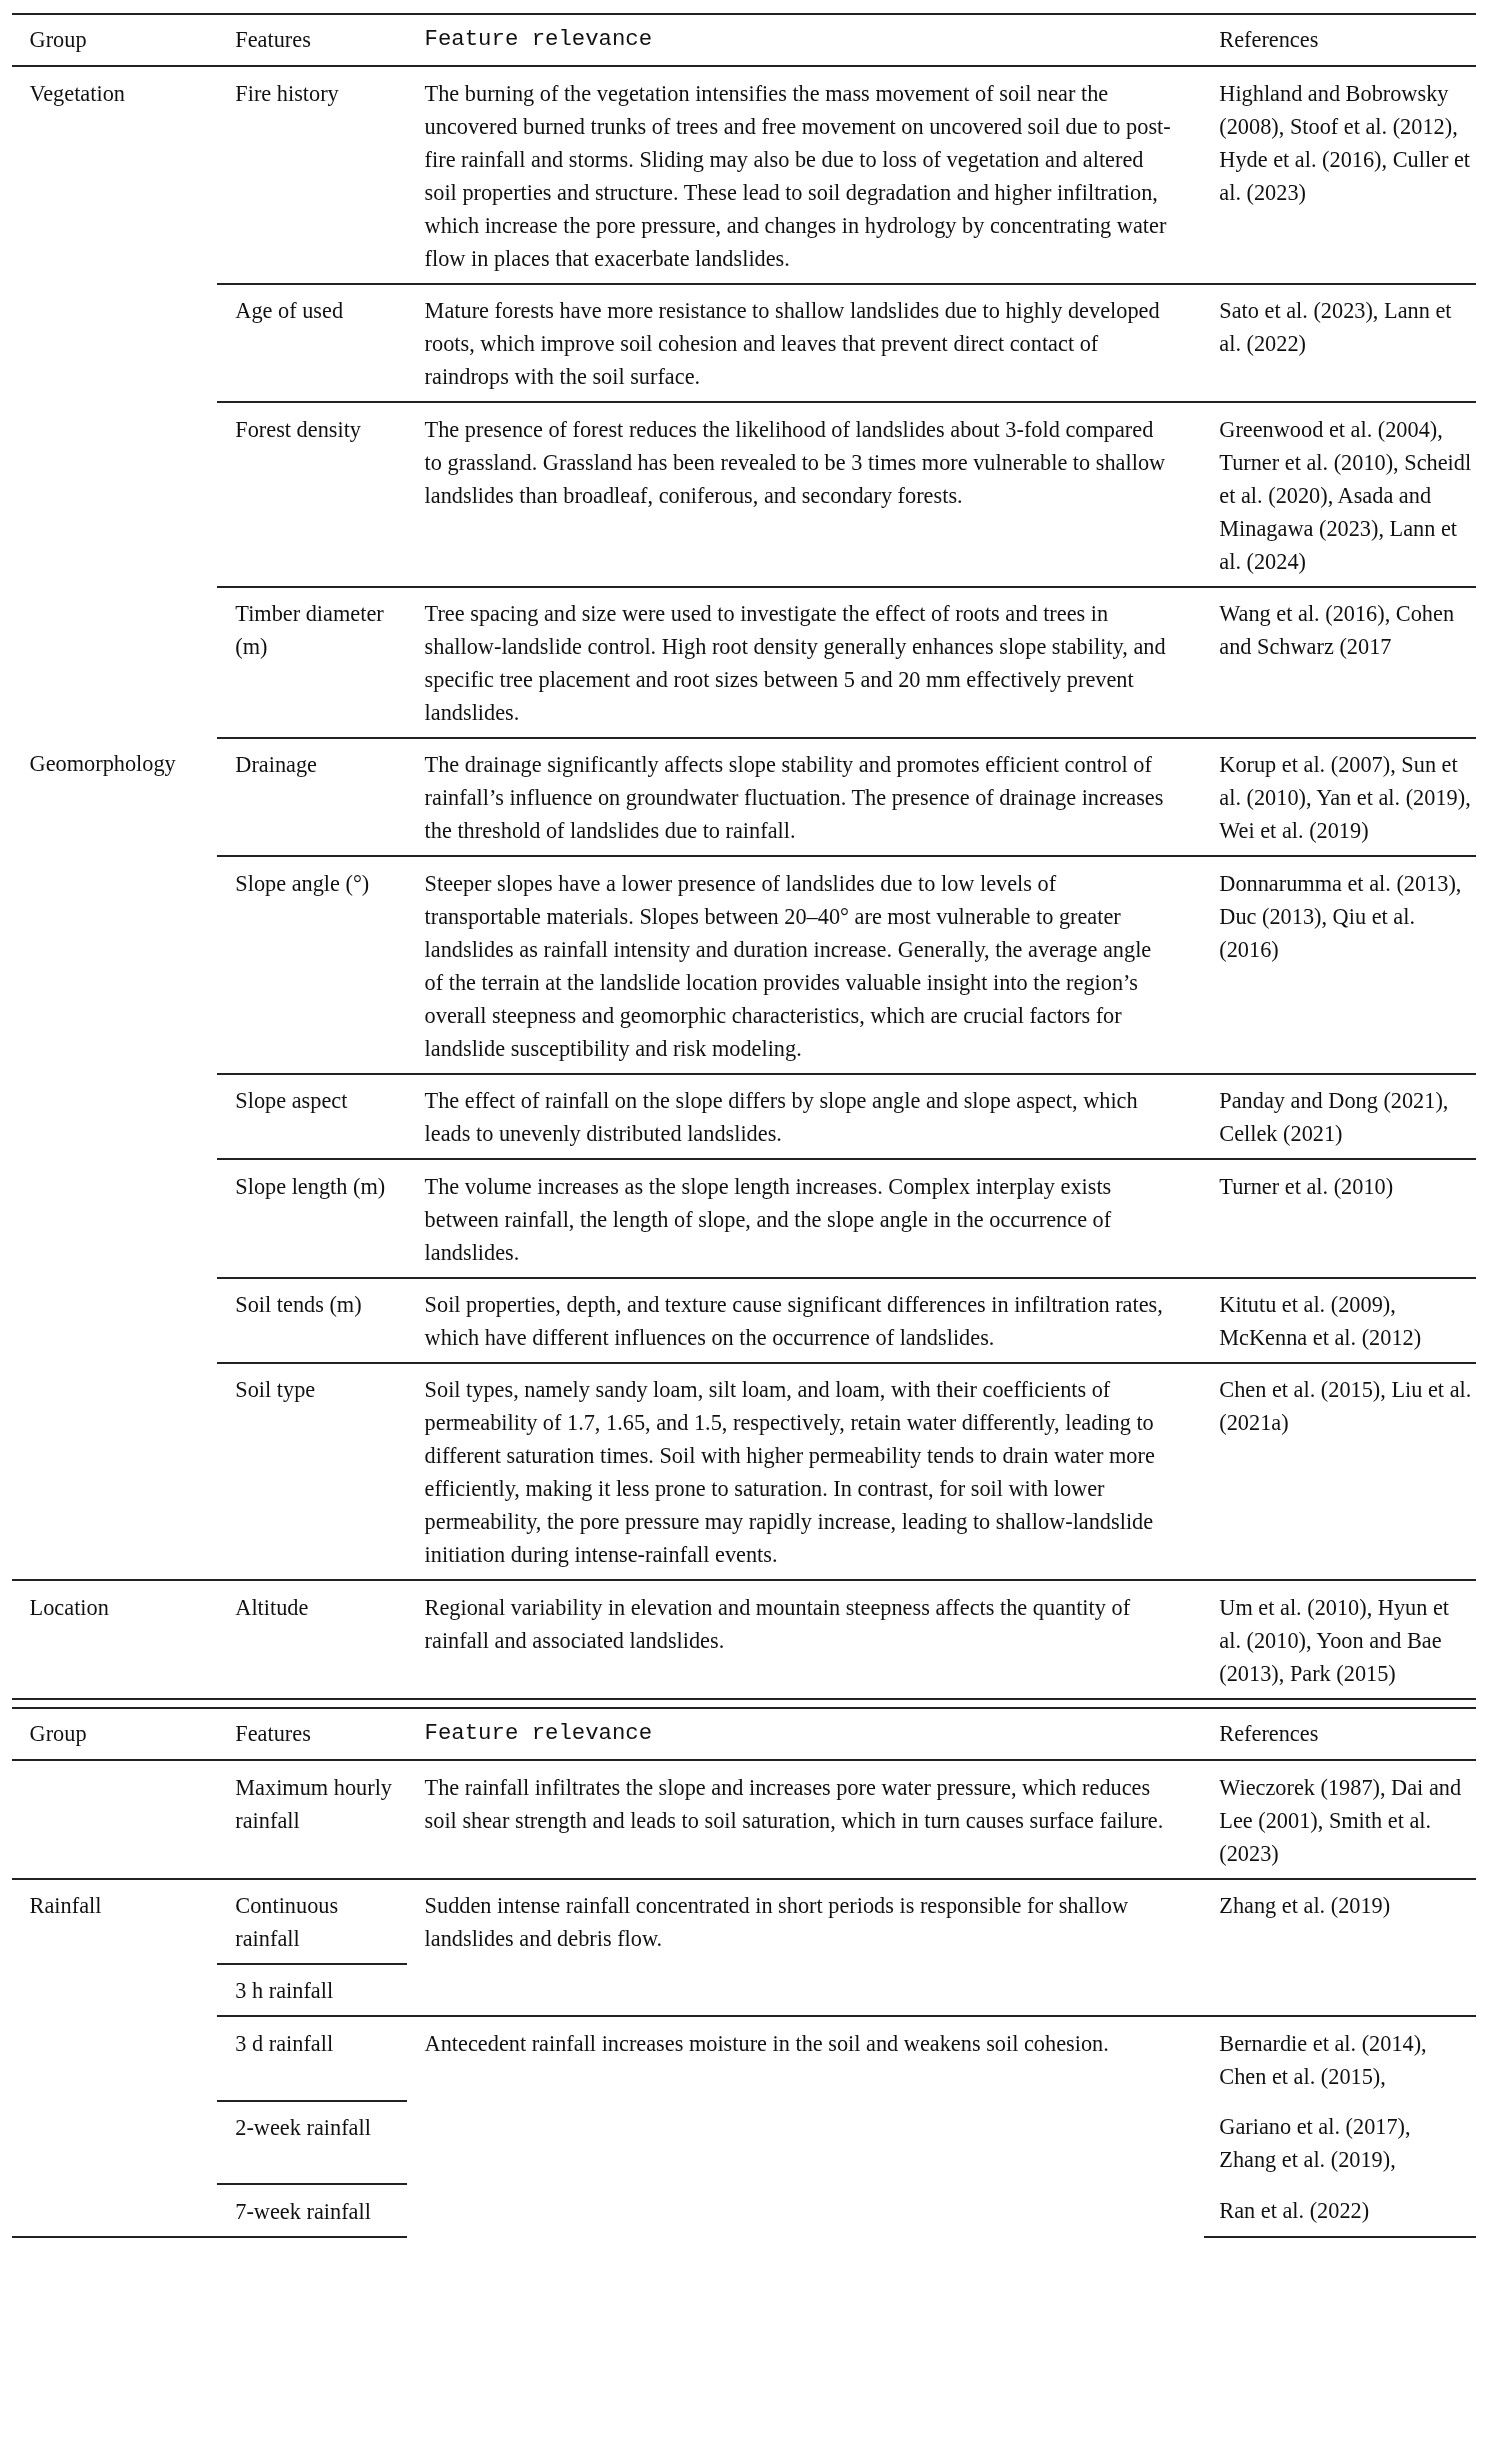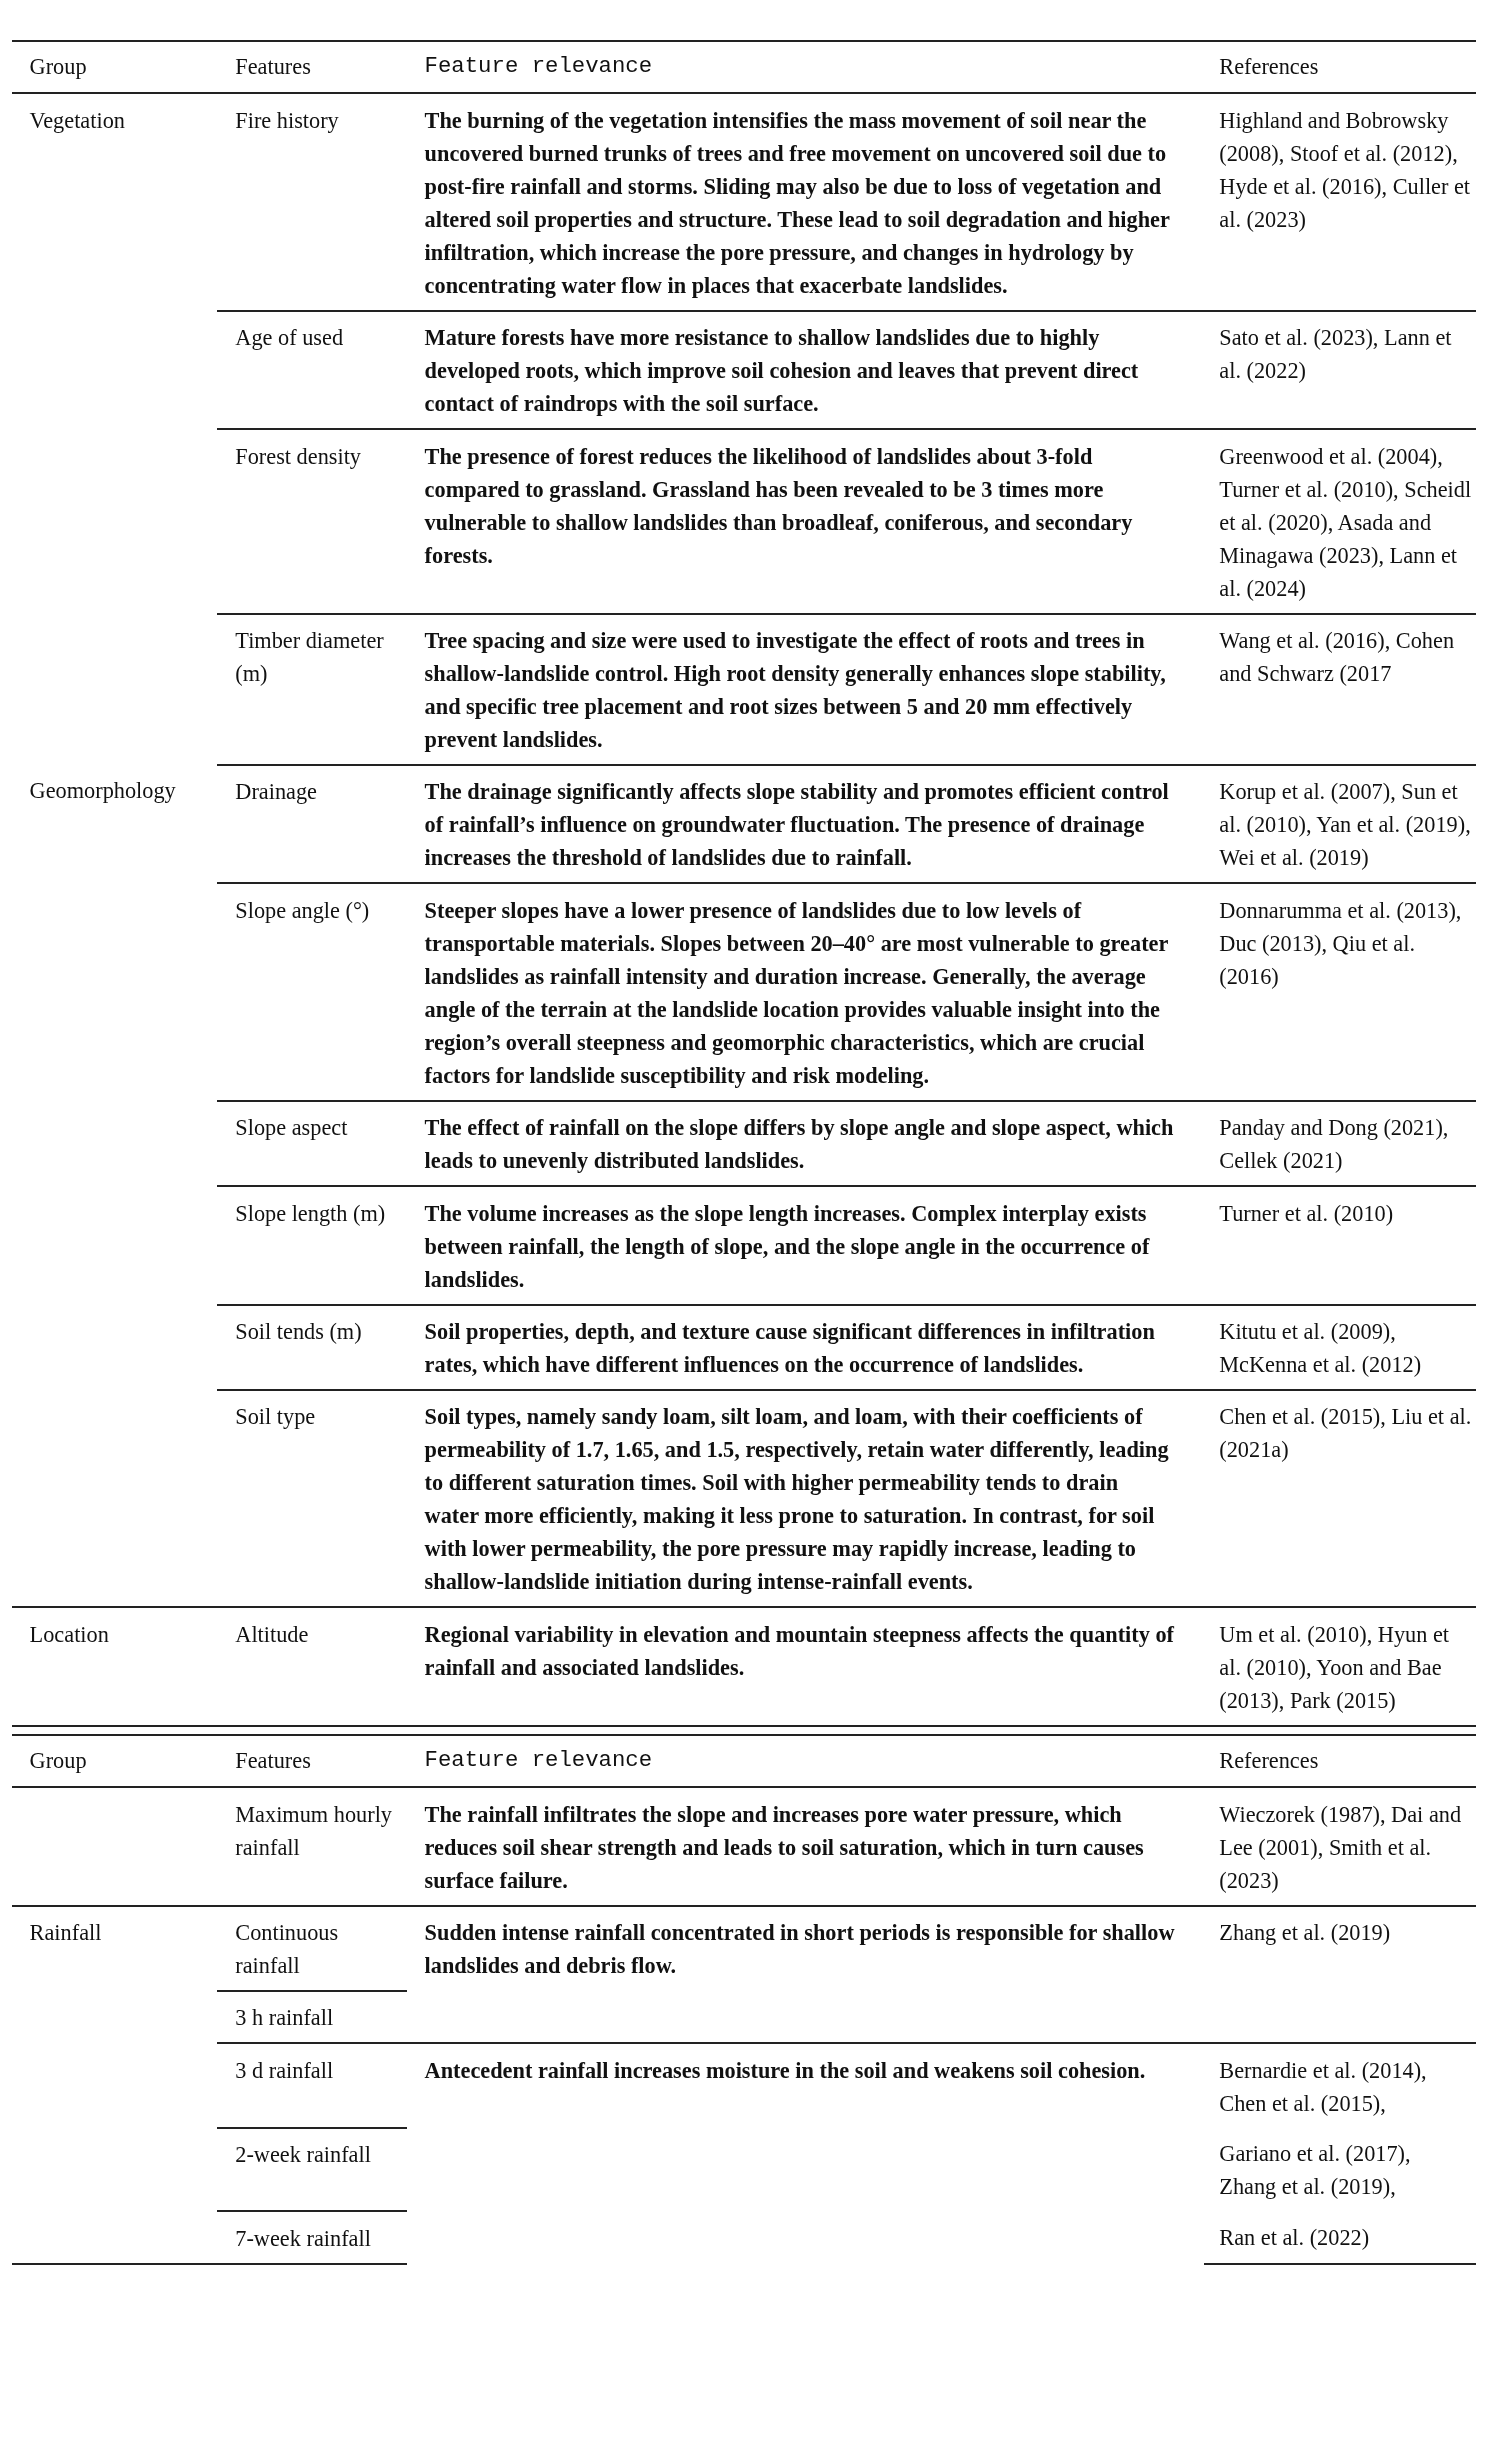--- a/index.html
+++ b/index.html
@@ -15,41 +15,40 @@
       font-family: "Liberation Serif", "DejaVu Serif", serif;
       font-size: 22.3px;
       line-height: 33px;
       color: #111111;
     }
     .page {
       position: absolute;
       left: 12.3px;
       top: 13px;
       width: 1464px;
-      margin-top: 27px;
     }
     table.ft {
       border-collapse: collapse;
       width: 1464px;
       table-layout: fixed;
     }
     table.ft col.c-group { width: 205px; }
     table.ft col.c-feat  { width: 190px; }
     table.ft col.c-rel   { width: 797px; }
     table.ft col.c-ref   { width: 272px; }
 
     table.ft td, table.ft th {
       vertical-align: top;
       text-align: left;
       font-weight: normal;
       padding: 9.4px 0 8px 0;
     }
     table.ft td.g { padding-left: 17.3px; }
     table.ft td.f { padding-left: 18px; padding-right: 5.8px; }
-    table.ft td.r { padding-left: 17.3px; padding-right: 29px; font-weight: bold; }
+    table.ft td.r { padding-left: 17.3px; padding-right: 29px; }
     table.ft td.ref { padding-left: 15px; padding-right: 4.3px; }
 
     table.ft th.g { padding-left: 17.3px; }
     table.ft th.f { padding-left: 18px; }
     table.ft th.r { padding-left: 17.3px; font-family: Liberation Mono, monospace; }
     table.ft th.ref { padding-left: 15px; }
 
     tr.head th {
       padding-top: 8px;
       padding-bottom: 9.4px;

